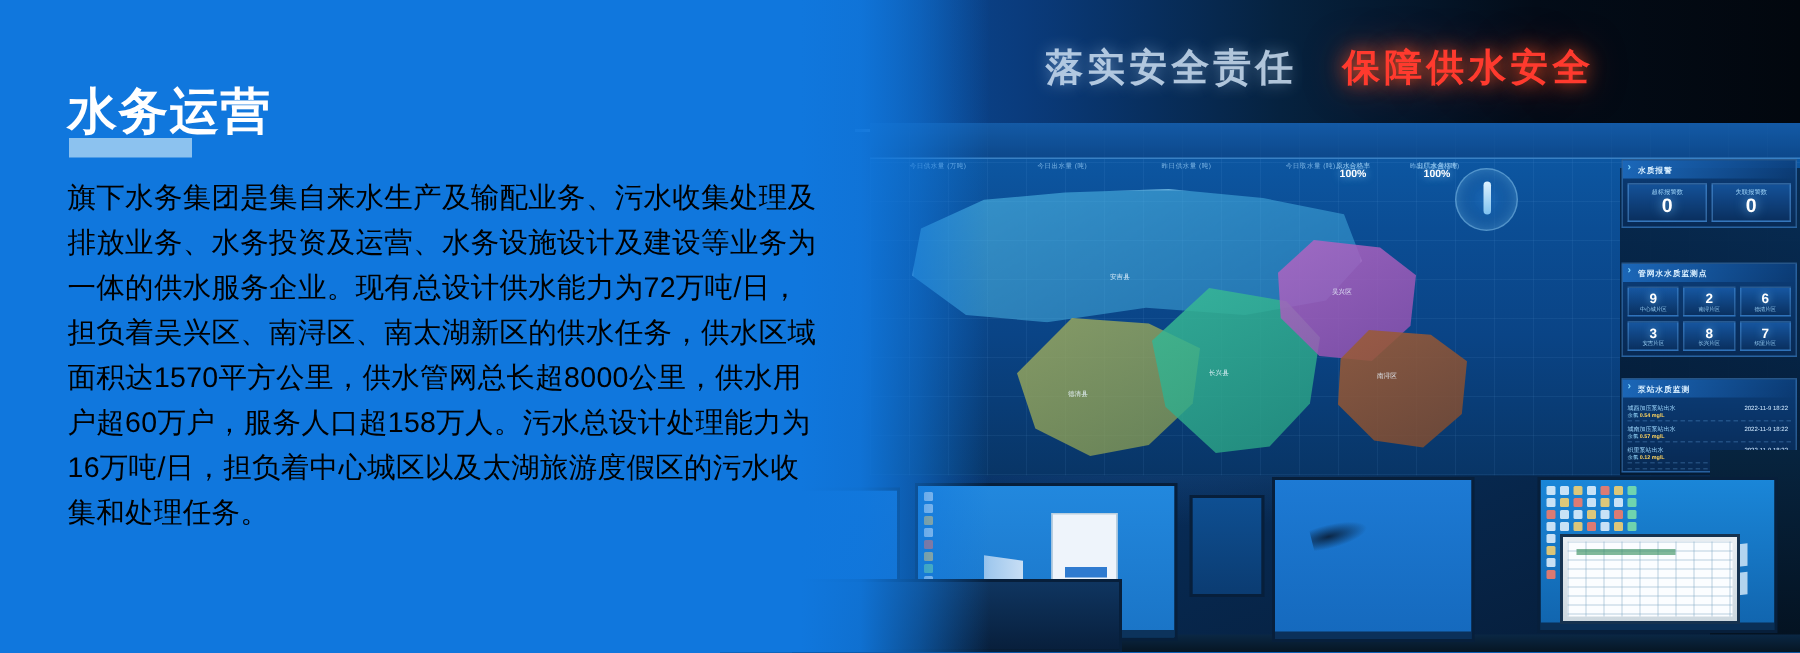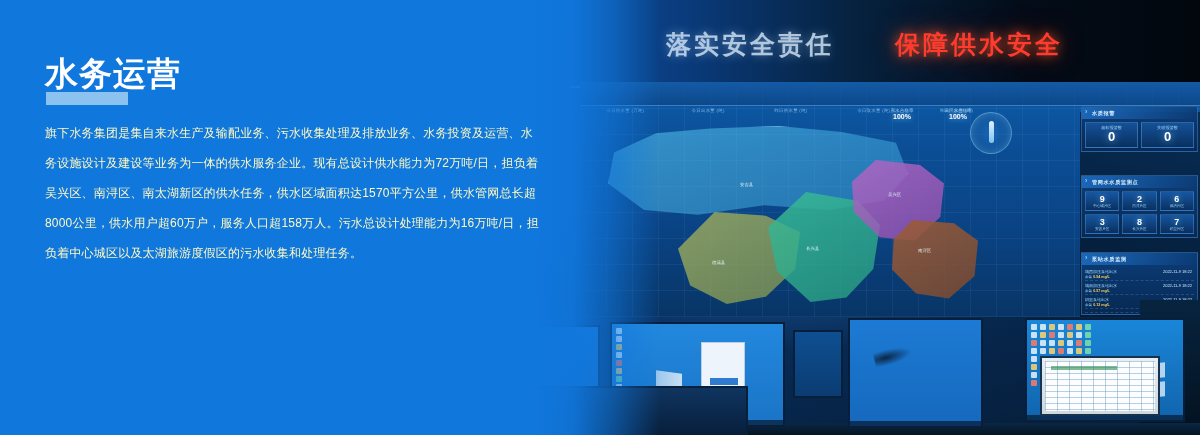--- a/index.html
+++ b/index.html
@@ -22,21 +22,21 @@
   
   .led-wall {
     position:absolute; left:90px; top:0; width:630px; height:88px;
     background:linear-gradient(90deg,#0b4d9b 0%,#0a3b7c 18%,#06223f 45%,#030c18 72%,#02070e 100%);
   }
   .led-wall:after{
     content:""; position:absolute; left:0; right:0; bottom:0; height:2px;
     background:linear-gradient(90deg,rgba(120,190,255,.6),rgba(60,120,200,.25),rgba(0,0,0,0));
   }
   .led-text { position:absolute; top:28px; font-size:25px; font-weight:700; letter-spacing:3px; white-space:nowrap; }
-  .led-text.t1 { left:96px; color:#cfe2f5; text-shadow:0 0 10px rgba(180,215,250,.55); opacity:.85; }
+  .led-text.t1 { left:127px; color:#cfe2f5; text-shadow:0 0 10px rgba(180,215,250,.55); opacity:.85; }
   .led-text.t2 { left:325px; color:#ff3a2e; text-shadow:0 0 12px rgba(255,90,40,.85),0 0 26px rgba(255,60,20,.5); }
 
   
   .dash { position:absolute; left:100px; top:82px; width:620px; height:235px; overflow:hidden;
           background:linear-gradient(180deg,#0d5ba8 0%,#0b4d94 30%,#0a4486 60%,#083566 100%); }
   .dash-grid { position:absolute; inset:0;
     background-image:
       linear-gradient(rgba(140,200,255,.07) 1px, transparent 1px),
       linear-gradient(90deg, rgba(140,200,255,.07) 1px, transparent 1px);
     background-size:26px 26px; }
@@ -153,21 +153,21 @@
   .fade {
     position:absolute; left:0; top:0; width:180px; height:435px;
     background:linear-gradient(90deg,#1077dd 0%,#1077dd 30%,rgba(16,119,221,.92) 52%,rgba(16,119,221,.55) 74%,rgba(16,119,221,0) 100%);
   }
 
   
   .left { position:absolute; left:0; top:0; width:560px; height:435px; }
   .title { position:absolute; left:45px; top:52px; color:#ffffff; font-size:33px; font-weight:700; letter-spacing:1px; }
   .rule { position:absolute; left:46px; top:92px; width:82px; height:13px; background:#8cc2ef; }
   .body { position:absolute; left:45px; top:118px; width:500px;
-          color:#fef9c3; font-size:12px; line-height:30px; letter-spacing:.2px; }
+          color:#000000; font-size:19px; line-height:30px; letter-spacing:.2px; }
   .body p { margin:0; }
 </style>
 </head>
 <body>
 
 <div id="stage">
 
   <div class="photo">
     <div class="photo-bg"></div>
 

